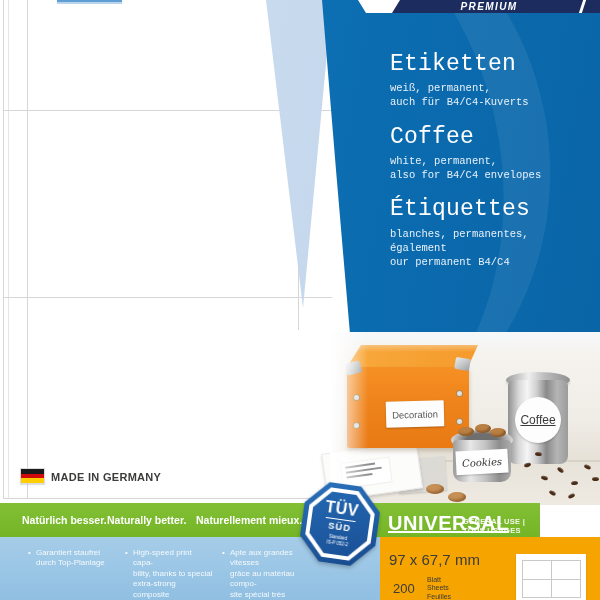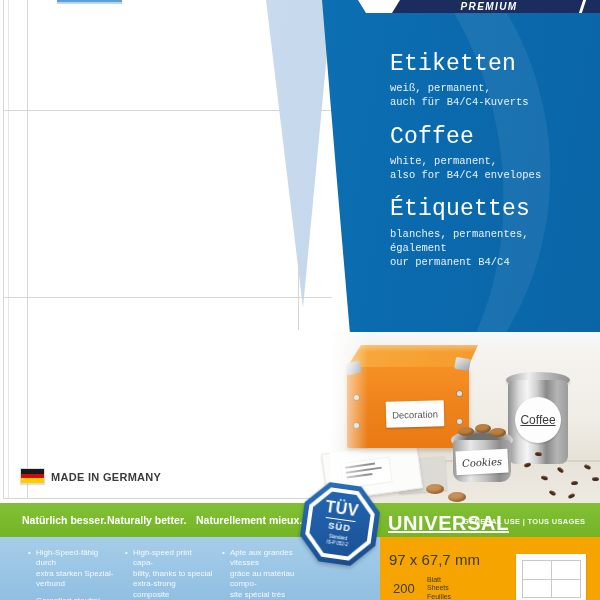--- a/index.html
+++ b/index.html
@@ -69,21 +69,21 @@
             transform:rotate(-8deg);box-shadow:0 2px 3px rgba(0,0,0,0.15);}
   .addr{position:absolute;left:16px;top:11px;width:48px;height:24px;background:#ffffff;border:1px solid #efefed;}
   .addr i{display:block;height:2px;background:#8f8f8f;margin:3px 4px 0 4px;}
   .bean{position:absolute;width:7px;height:4px;border-radius:50%;background:#4a2c17;box-shadow:inset 0 1px 0 rgba(255,255,255,0.25);}
   .cookie{position:absolute;width:18px;height:10px;border-radius:50%;background:#c79057;box-shadow:inset -2px -2px 3px rgba(120,70,30,0.6);}
   
   .flag{position:absolute;left:20px;top:468px;width:23px;height:14px;z-index:3;border:1px solid #dcdcdc;box-shadow:0 1px 1px rgba(0,0,0,0.12);}
   .flag div{height:33.33%;}
   .made-label{position:absolute;left:51px;top:471px;z-index:3;font-size:11px;font-weight:700;color:#3c3c3b;letter-spacing:0.3px;}
   
-  .greenbar{position:absolute;left:0;top:503px;width:600px;height:34px;z-index:4;
+  .greenbar{position:absolute;left:0;top:503px;width:540px;height:34px;z-index:4;
             background:linear-gradient(180deg,#82bf35,#74b526);}
   .greenbar .tg{position:absolute;top:11px;font-size:10.5px;font-weight:700;color:#ffffff;}
   .universal{position:absolute;left:388px;top:9px;font-size:20px;font-weight:700;color:#ffffff;letter-spacing:0.6px;text-decoration:underline;}
   .usage{position:absolute;left:463px;top:14px;font-size:7.5px;font-weight:700;color:rgba(255,255,255,0.9);letter-spacing:0.3px;}
   
   .panel-blue{position:absolute;left:0;top:537px;width:380px;height:63px;z-index:4;
               background:linear-gradient(180deg,#a6cde9,#90bfe2);}
   .feats{position:absolute;left:28px;top:11px;display:flex;gap:9px;}
   .feat-col{width:88px;}
   .bullet{position:relative;padding-left:8px;font-size:8px;line-height:1.3;color:#f4fafd;margin-bottom:6px;white-space:pre-line;}
@@ -225,23 +225,20 @@
     <span class="tg" style="left:22px;">Natürlich besser.</span>
     <span class="tg" style="left:107px;text-align:right;">Naturally better.</span>
     <span class="tg" style="left:196px;text-align:right;">Naturellement mieux.</span>
     <span class="universal">UNIVERSAL</span>
     <span class="usage">GENERAL USE | TOUS USAGES</span>
   </div>
 
   <div class="panel-blue">
     <div class="feats" id="features">
         <div class="feat-col">
-          <div class="bullet">High-Speed-fähig durch
-extra starken Spezial-
-verbund</div>
           <div class="bullet">Garantiert staufrei
 durch Top-Planlage</div>
         </div>
         <div class="feat-col">
           <div class="bullet">High-speed print capa-
 bility, thanks to special
 extra-strong composite
 material</div>
         </div>
         <div class="feat-col">

